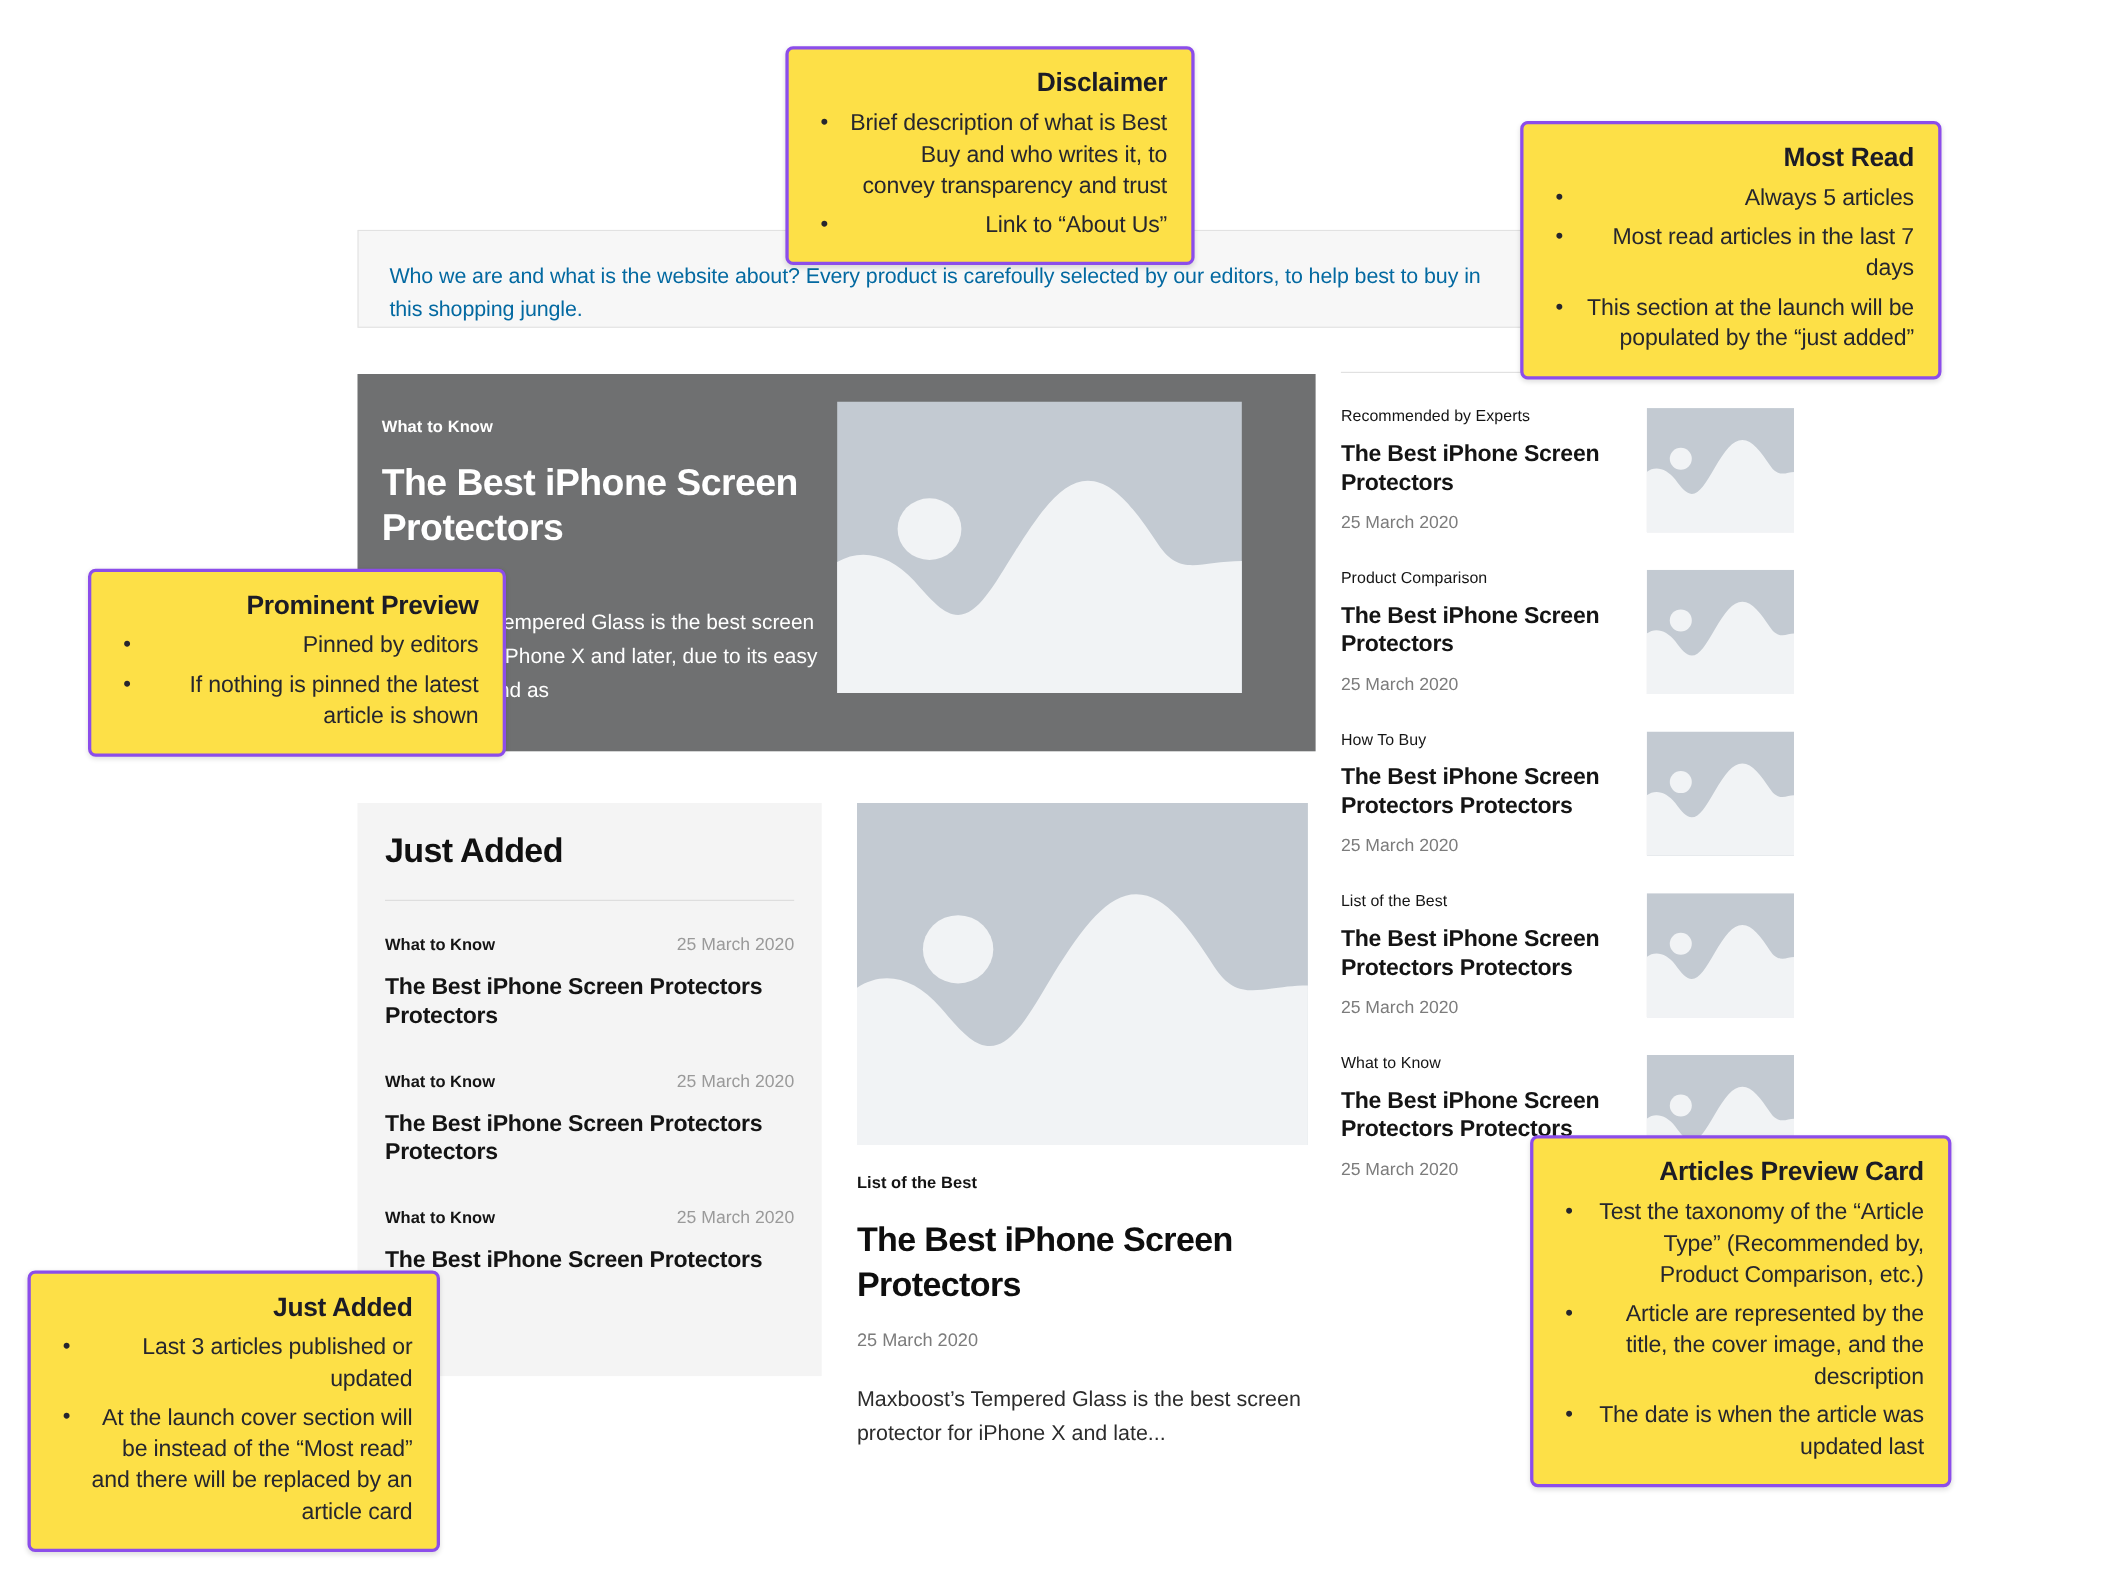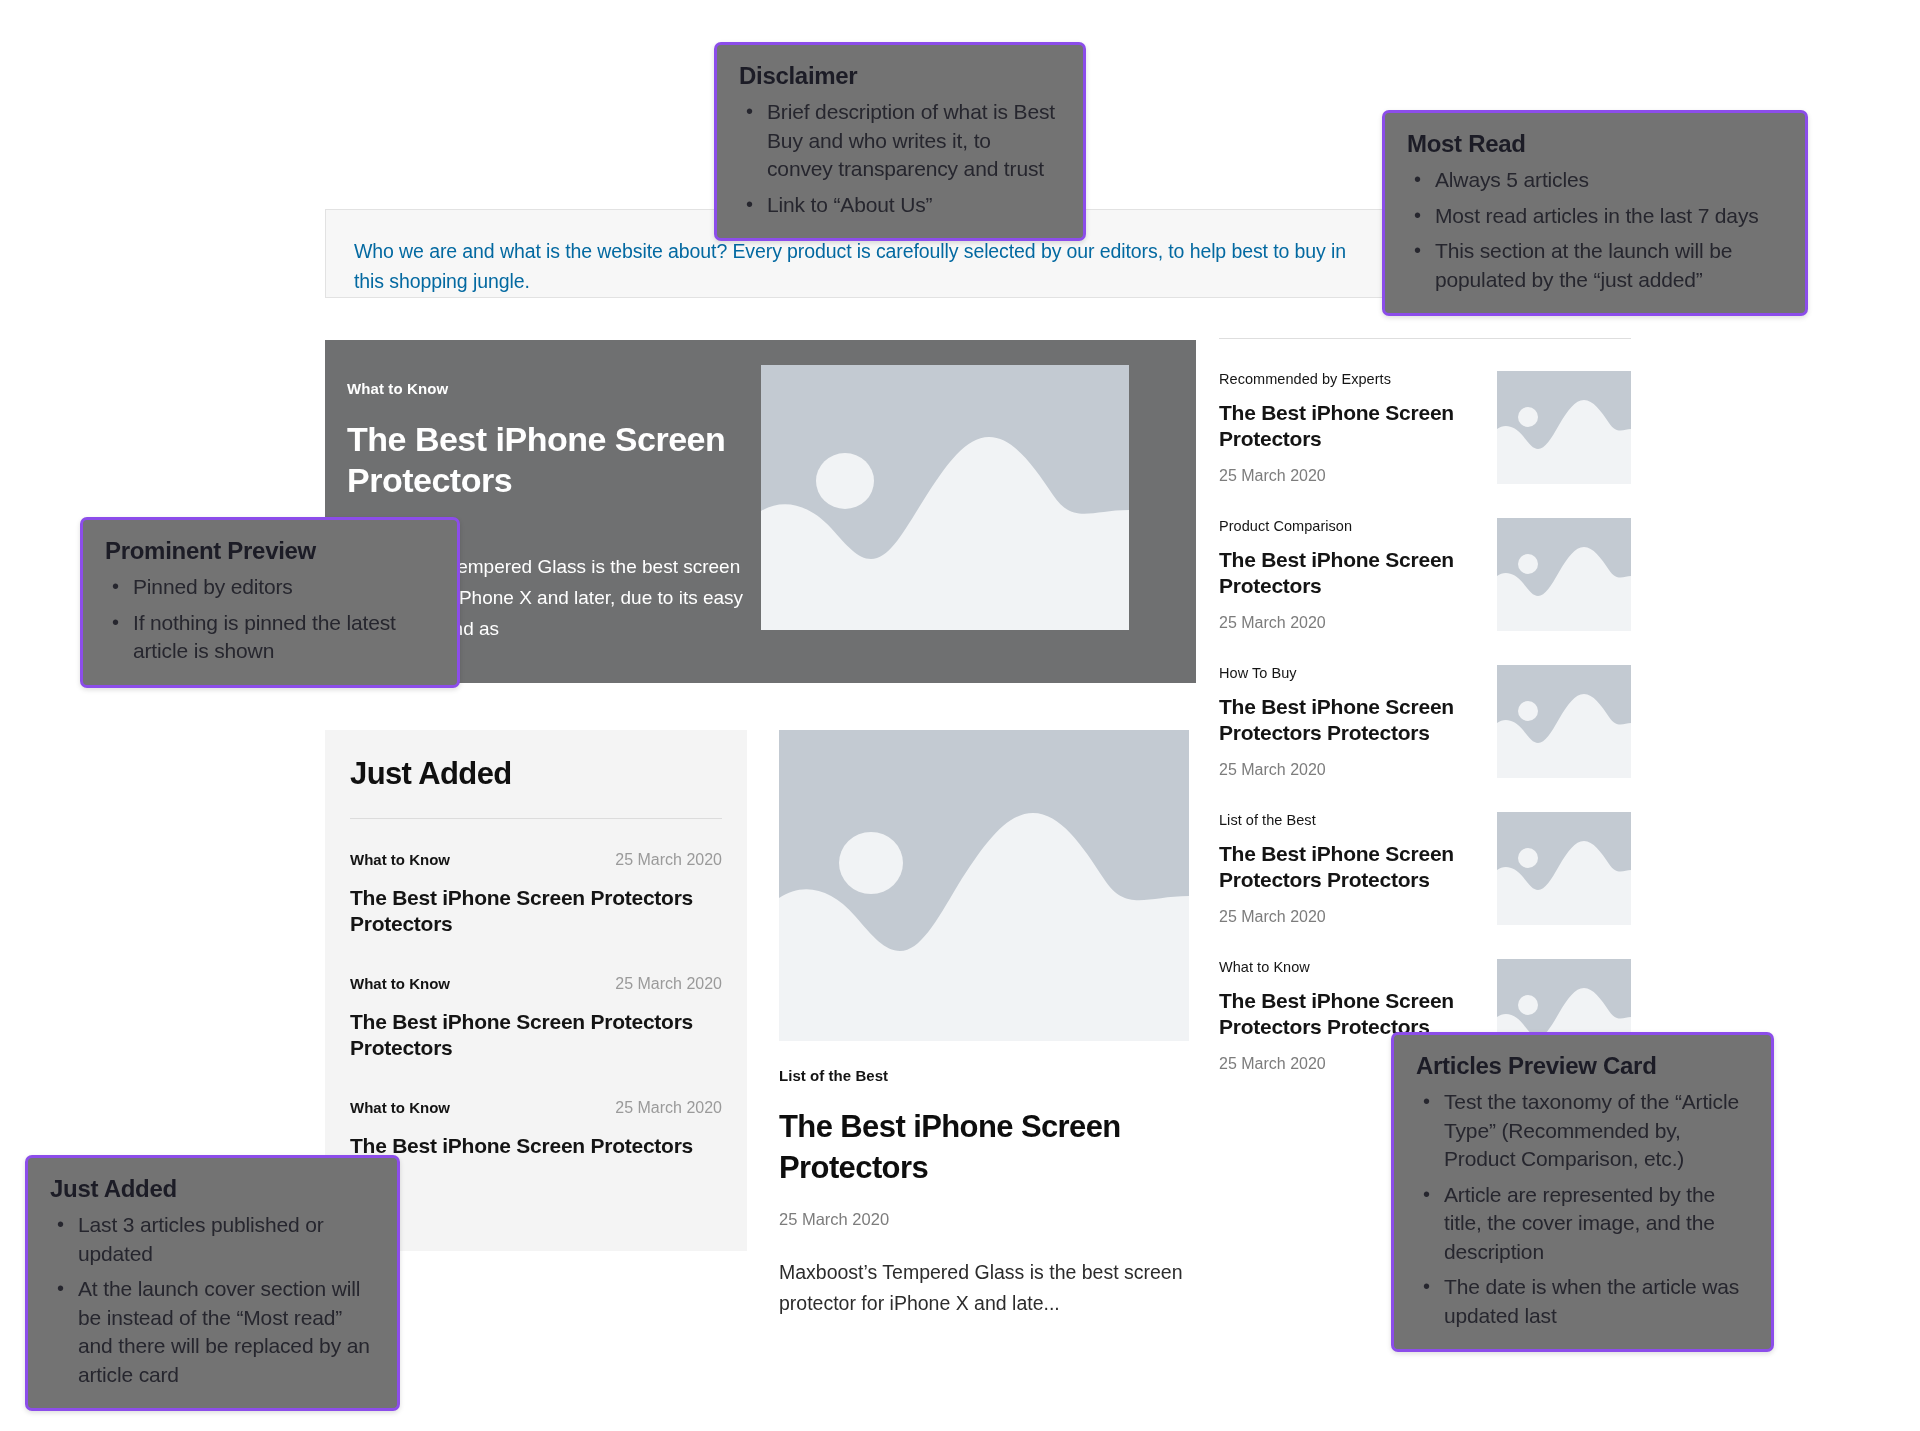--- a/index.html
+++ b/index.html
@@ -106,43 +106,44 @@
   #card-title {
     font-size: 31px; font-weight: bold; color: #0e0e0e;
     line-height: 41px; letter-spacing: -.6px; margin-bottom: 22px;
   }
   #card-date { font-size: 16.5px; color: #7c7c7c; margin-bottom: 28px; }
   #card-desc { font-size: 19.5px; line-height: 31px; color: #2c2c2c; }
 
   
   .callout {
     position: absolute;
-    background: #737373;
+    background: #fde047;
     border: 3px solid #8c4dea;
     border-radius: 7px;
     padding: 17px 22px 19px 22px;
     box-shadow: 0 2px 5px rgba(0,0,0,.13);
+    text-align: right;
   }
   .callout h3 {
     font-size: 24px; font-weight: bold; color: #1c1c26;
     letter-spacing: -.3px; margin-bottom: 8px;
   }
   .callout ul { list-style: none; }
   .callout li {
     position: relative; padding-left: 28px;
     font-size: 21px; line-height: 28.5px; color: #26262e;
     margin-top: 7px; letter-spacing: -.15px;
   }
   .callout li::before {
     content: "•"; position: absolute; left: 7px; top: -1px;
     font-size: 20px; color: #26262e;
   }
 
   #callout-disclaimer { left: 714px; top: 42px; width: 372px; }
-  #callout-most-read  { left: 1382px; top: 110px; width: 426px; }
+  #callout-most-read  { left: 1382px; top: 110px; width: 383px; }
   #callout-prominent  { left: 80px;  top: 517px; width: 380px; }
   #callout-just-added { left: 25px;  top: 1155px; width: 375px; }
   #callout-preview    { left: 1391px; top: 1032px; width: 383px; }
 </style>
 </head>
 <body>
 
 <div id="root">
 
   <div class="wire" id="disclaimer-bar">

